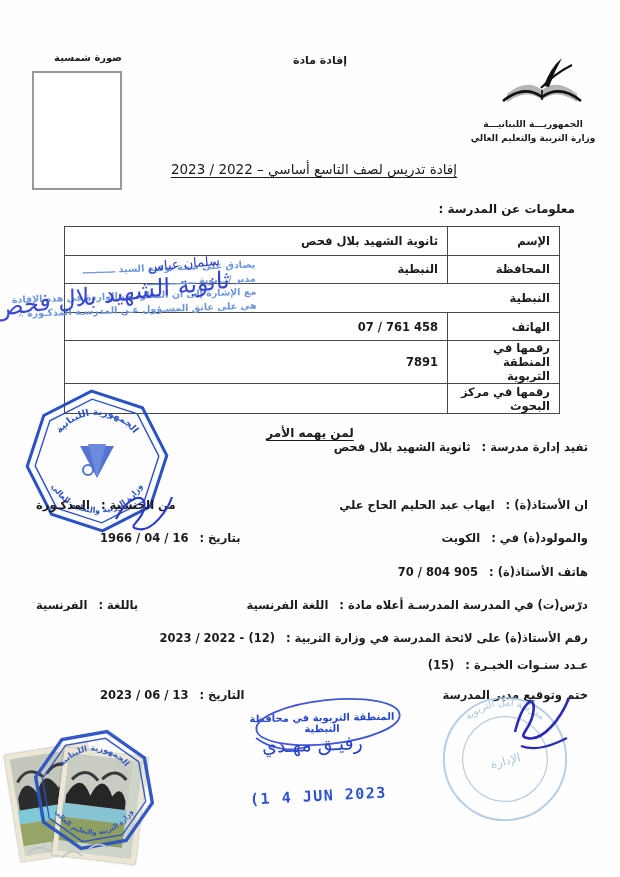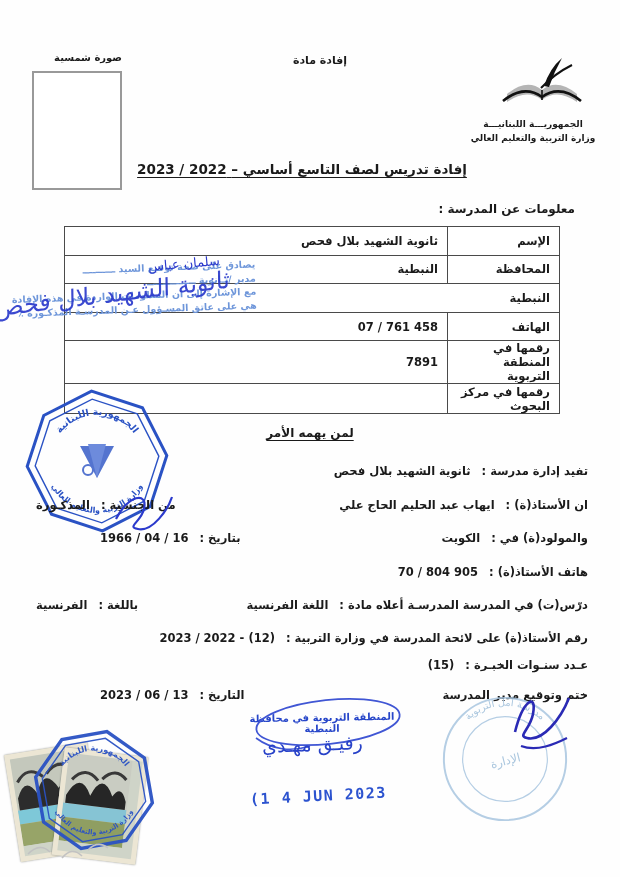--- a/index.html
+++ b/index.html
@@ -9,21 +9,21 @@
   .rtl{direction:rtl;}
   .pt{unicode-bidi:plaintext;}
   .underline{text-decoration:underline;text-underline-offset:3px;}
 
   
   .photo-label{left:28px;top:52px;width:94px;text-align:right;font-size:10px;font-weight:700;}
   .photo-box{left:32px;top:71px;width:86px;height:115px;border:2px solid #999;background:#fff;}
   .doc-type{left:220px;top:54px;width:200px;text-align:center;font-size:11px;font-weight:700;}
   .logo{left:492px;top:56px;width:100px;height:62px;}
   .ministry{left:452px;top:118px;width:162px;text-align:center;font-size:9px;font-weight:700;line-height:1.55;}
-  .title{left:32px;top:161px;width:540px;text-align:center;font-size:13.5px;font-weight:700;}
+  .title{left:44px;top:161px;width:540px;text-align:center;font-size:13.5px;font-weight:400;}
   .info-heading{right:45px;top:202px;font-size:12px;font-weight:700;}
 
   
   .stable{left:64px;top:226px;width:494px;height:186px;border:1.4px solid #4a4a4a;display:grid;
           grid-template-rows:repeat(6,1fr);direction:rtl;background:#fff;}
   .srow{display:grid;grid-template-columns:112px 1fr;border-bottom:1px solid #4a4a4a;}
   .srow:last-child{border-bottom:none;}
   .scell{display:flex;align-items:center;font-size:11.5px;font-weight:700;padding:0 9px;}
   .scell.lab{border-left:1px solid #4a4a4a;}
 
@@ -41,21 +41,21 @@
 
   .subject{left:210px;top:426px;width:200px;text-align:center;font-size:12px;font-weight:700;}
 
   
   .row{position:absolute;left:0;right:0;direction:rtl;display:flex;justify-content:space-between;
        align-items:baseline;font-size:11.5px;font-weight:700;padding:0 32px;}
   .row .pair{white-space:nowrap;}
   .row .lbl{margin-left:7px;}
   .pl-lg{padding-left:100px;}
   .pl-md{padding-left:36px;}
-  .r1{top:464px;margin-left:36px;} .r2{top:498px;} .r3{top:531px;} .r4{top:565px;}
+  .r1{top:440px;margin-left:36px;} .r2{top:498px;} .r3{top:531px;} .r4{top:565px;}
   .r5{top:598px;} .r6{top:631px;} .r7{top:658px;padding-left:18px;} .r8{top:688px;}
 
   
   .district-stamp{left:246px;top:712px;width:152px;text-align:center;font-size:10px;font-weight:700;
                   color:#2746c9;direction:rtl;transform:rotate(-1deg);}
   .district-ellipse{left:232px;top:692px;width:176px;height:66px;}
   .district-sign{left:262px;top:733px;font-size:19px;color:#2741c8;transform:rotate(-2deg);direction:rtl;white-space:nowrap;}
   .date-stamp{left:250px;top:787px;font-size:15px;font-weight:700;color:#2c53cf;letter-spacing:1.5px;
               transform:rotate(-3deg);font-family:"DejaVu Sans Mono",monospace;white-space:nowrap;}
   .round-stamp{left:436px;top:690px;width:138px;height:138px;opacity:.85;}

